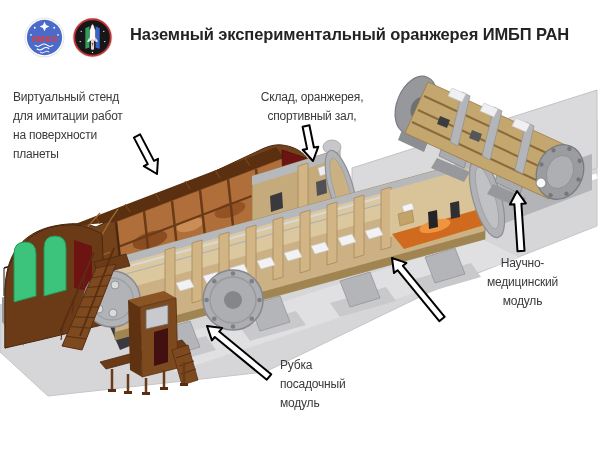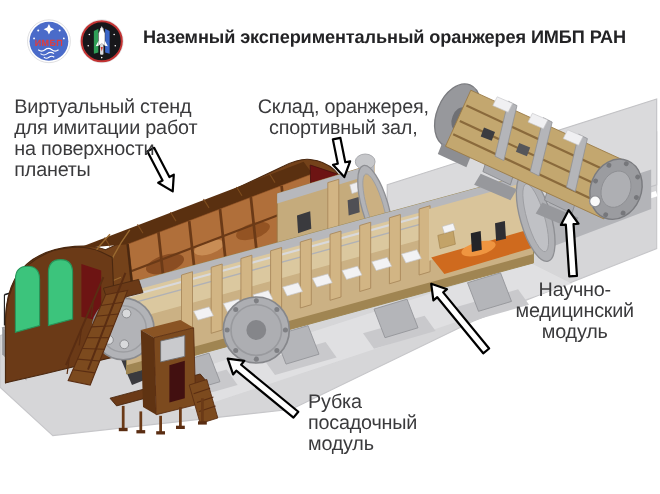--- a/index.html
+++ b/index.html
@@ -4,21 +4,21 @@
 <style>
   html,body{margin:0;padding:0;}
   body{width:600px;height:449px;background:#ffffff;position:relative;overflow:hidden;
        font-family:"Liberation Sans","DejaVu Sans",sans-serif;}
   .stage{position:absolute;inset:0;}
   .logos{position:absolute;left:12px;top:17px;display:flex;gap:7px;margin-left:12px;}
   .logo{width:41px;height:41px;display:block;}
   h1.title{position:absolute;left:130px;top:25px;margin:0;font-size:16.5px;font-weight:bold;
        color:#232325;letter-spacing:-0.1px;white-space:nowrap;}
   svg.scene{position:absolute;left:0;top:0;}
-  .lbl{position:absolute;white-space:pre-line;color:#3a3a3c;font-size:18px;line-height:19px;
+  .lbl{position:absolute;white-space:pre-line;color:#3a3a3c;font-size:12px;line-height:19px;
        letter-spacing:-0.2px;}
   .lbl.c{text-align:center;}
   .lbl.r{text-align:center;}
 </style>
 </head>
 <body>
 
 <div class="stage">
 
   <div class="logos">

